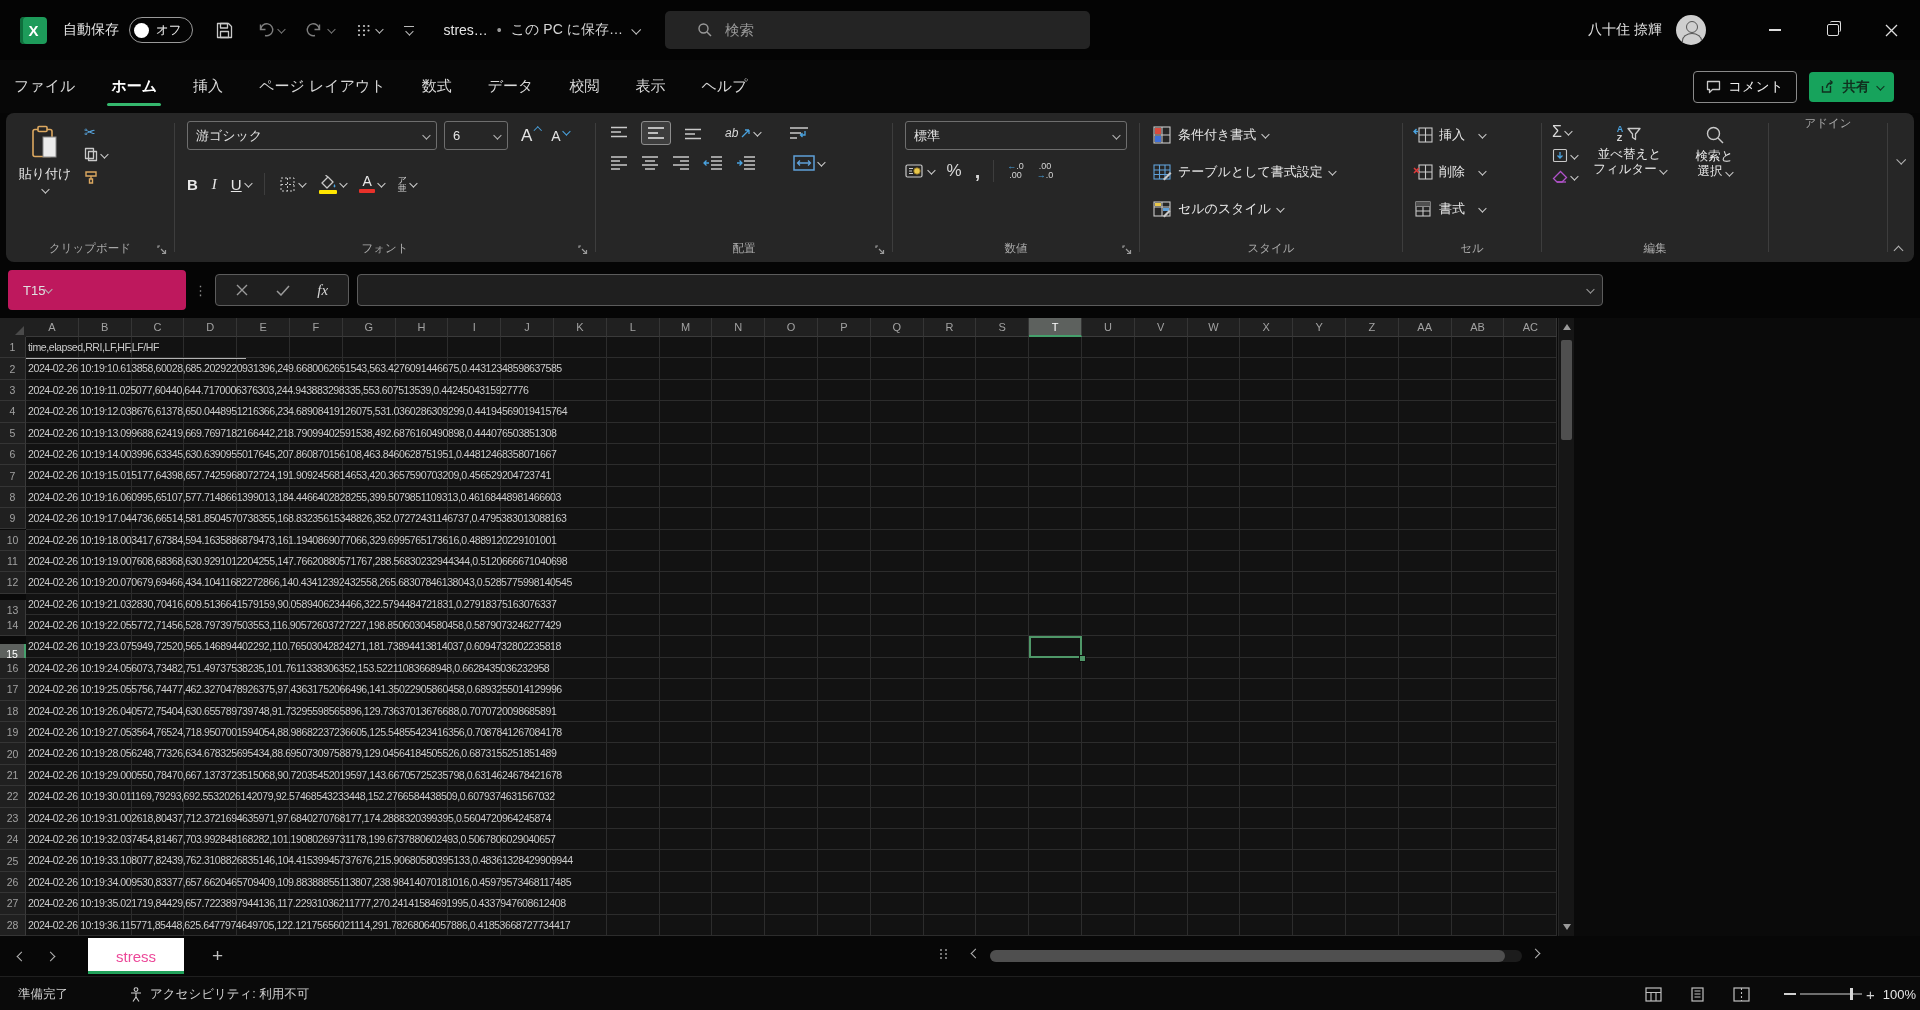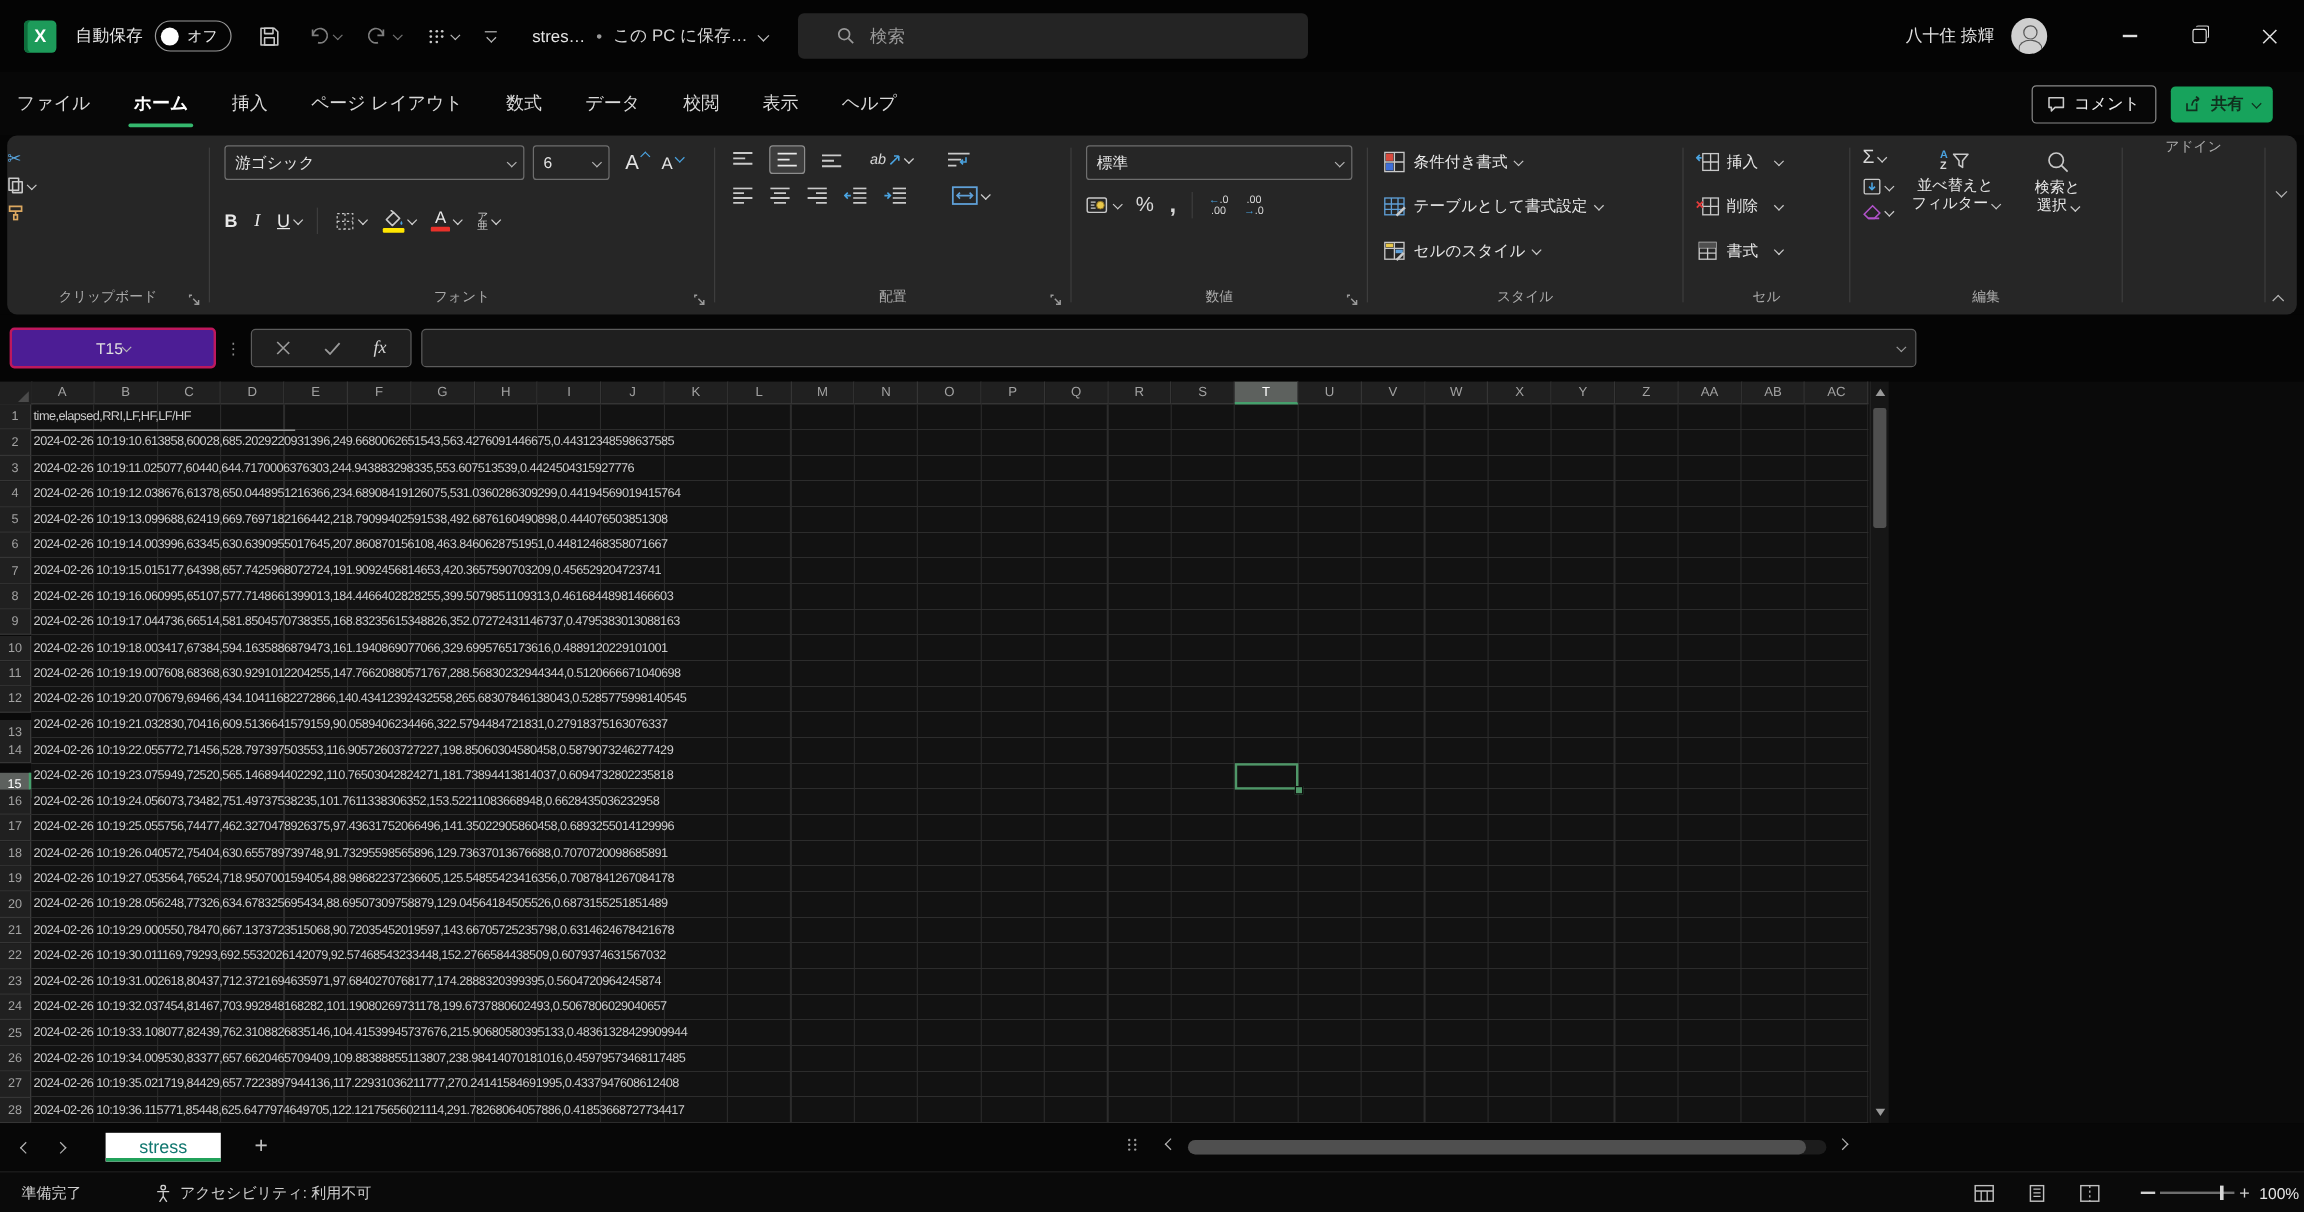--- a/index.html
+++ b/index.html
@@ -64,22 +64,22 @@
   .colorbar{height:4px;border-radius:1px;margin-top:1px;}
   .ph{display:flex;flex-direction:column;line-height:8px;font-size:9px;color:#d8d8d8;text-align:center;}
   .decnum{display:flex;flex-direction:column;font-size:9px;line-height:9px;color:#d5d5d5;text-align:center;}
   .decnum b{color:#4aa3e0;font-weight:normal;}
   .twoline{font-size:12.5px;line-height:15px;color:#e8e8e8;text-align:center;}
   .az{display:flex;flex-direction:column;font-size:9px;line-height:9px;font-weight:bold;}
   .ribchev-top{position:absolute;right:10px;top:44px;color:#b5b5b5;}
   .ribchev-bottom{position:absolute;right:12px;bottom:8px;color:#b5b5b5;}
   
   .frow{height:56px;background:#050505;display:flex;align-items:center;padding-left:8px;}
-  .namebox{width:148px;height:30px;border:2px solid #be185d;border-radius:4px;display:flex;align-items:center;
-    justify-content:center;padding:0 10px;color:#e0e0e0;font-size:13px;background:#4c1d95;}
+  .namebox{width:148px;height:30px;border:5px solid #be185d;border-radius:4px;display:flex;align-items:center;
+    justify-content:flex-start;padding:0 10px;color:#e0e0e0;font-size:13px;background:#be185d;}
   .grip{color:#8a8a8a;font-size:13px;margin:0 8px;letter-spacing:0;}
   .fxbox{width:120px;height:30px;border:1px solid #5c5c5c;border-radius:4px;background:#1f1f1f;display:flex;align-items:center;justify-content:space-around;padding:0 6px;}
   .fx{font-family:"Liberation Serif",serif;font-style:italic;font-size:15px;color:#d8d8d8;}
   .fml{margin-left:8px;width:1234px;height:30px;border:1px solid #5c5c5c;border-radius:4px;background:#1f1f1f;display:flex;align-items:center;justify-content:flex-end;padding-right:10px;color:#9a9a9a;}
   
   .gridwrap{height:618px;position:relative;background:#0a0a0a;}
   .corner{position:absolute;left:0;top:0;width:26px;height:19px;background:#202020;border-right:1px solid #3a3a3a;border-bottom:1px solid #3a3a3a;}
   .corner:after{content:"";position:absolute;right:2px;bottom:2px;border-left:9px solid transparent;border-bottom:9px solid #4a4a4a;}
   .colhdr{position:absolute;top:0;height:19px;background:#202020;color:#a2a2a2;font-size:11px;display:flex;align-items:center;justify-content:center;
     border-right:1px solid #353535;border-bottom:1px solid #3a3a3a;box-sizing:border-box;}
@@ -96,21 +96,21 @@
   .handle{position:absolute;width:5px;height:5px;background:#4f9768;border:1px solid #0d0d0d;}
   .vscroll{position:absolute;width:15px;background:#161616;border-left:1px solid #262626;}
   .vbtn{position:absolute;left:0;width:15px;height:18px;display:flex;align-items:center;justify-content:center;}
   .tri-u{border-left:4px solid transparent;border-right:4px solid transparent;border-bottom:6px solid #9a9a9a;}
   .tri-d{border-left:4px solid transparent;border-right:4px solid transparent;border-top:6px solid #9a9a9a;}
   .vthumb{position:absolute;left:2px;width:11px;background:#4f4f4f;border-radius:2px;}
   
   .tabbar{height:40px;background:#070707;position:relative;display:flex;align-items:center;color:#b5b5b5;}
   .nav{margin-left:18px;}
   .nav+.nav{margin-left:22px;}
-  .sheettab{margin-left:34px;width:96px;height:24px;background:#fff;color:#0f766e;font-size:15px;display:flex;align-items:center;justify-content:center;
+  .sheettab{margin-left:34px;width:96px;height:36px;background:#fff;color:#ec4899;font-size:15px;display:flex;align-items:center;justify-content:center;
     box-shadow:inset 0 -3px 0 #21a15a;}
   .addsheet{margin-left:28px;font-size:19px;color:#c0c0c0;}
   .splitter{position:absolute;left:940px;top:13px;display:grid;grid-template-columns:3px 3px;grid-gap:2px;}
   .splitter i{width:2px;height:2px;background:#9a9a9a;border-radius:50%;}
   .hs-left{position:absolute;left:972px;top:14px;}
   .hs-track{position:absolute;left:990px;top:14px;width:532px;height:12px;background:#1c1c1c;border-radius:6px;}
   .hs-thumb{position:absolute;left:0;top:0;width:515px;height:12px;background:#4f4f4f;border-radius:6px;}
   .hs-right{position:absolute;left:1532px;top:14px;}
   
   .statusbar{height:34px;background:#0a0a0a;border-top:1px solid #1f1f1f;position:relative;display:flex;align-items:center;color:#d0d0d0;font-size:12.5px;}
@@ -236,20 +236,29 @@
       <span>共有</span>
       <i class="chv d sm"></i>
     </div>
   </div>
 </div>
 
 <div class="ribbon">
 
   <div class="rgroup" style="width:168px">
     <div class="rcontent">
+      <div class="bigbtn" style="width:78px">
+        <svg width="30" height="36" viewBox="0 0 30 36">
+          <rect x="3" y="4.5" width="19" height="27" rx="2" stroke="#dca860" stroke-width="1.6" fill="none"></rect>
+          <rect x="8" y="1.5" width="9" height="5" rx="1" stroke="#dca860" stroke-width="1.6" fill="#262626"></rect>
+          <rect x="13" y="12" width="13" height="20" fill="#ececec" stroke="#8a8a8a" stroke-width="1"></rect>
+        </svg>
+        <span class="blabel">貼り付け</span>
+        <i class="chv d sm" style="color:#c9c9c9"></i>
+      </div>
       <div style="display:flex;flex-direction:column;gap:8px;padding-top:4px">
         <span style="color:#58a6e0;font-size:14px;line-height:14px">✂</span>
         <span class="mini-ic">
           <svg width="14" height="15" viewBox="0 0 14 15">
               <rect class="st" x="1.5" y="1.5" width="8" height="10"></rect>
               <rect class="st" x="4.5" y="4.5" width="8" height="9"></rect>
             </svg>
           <i class="chv d sm"></i>
         </span>
         <span>

